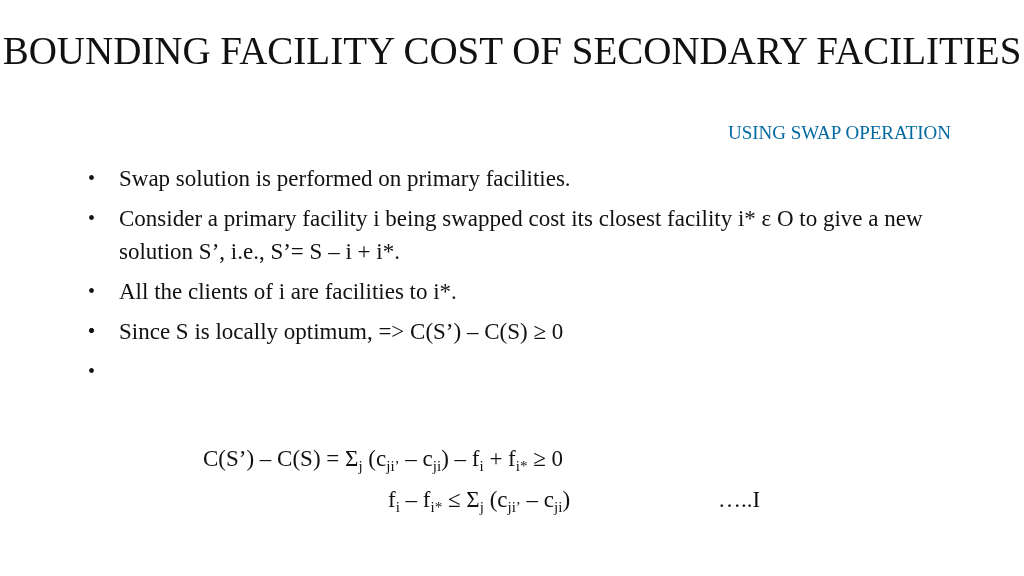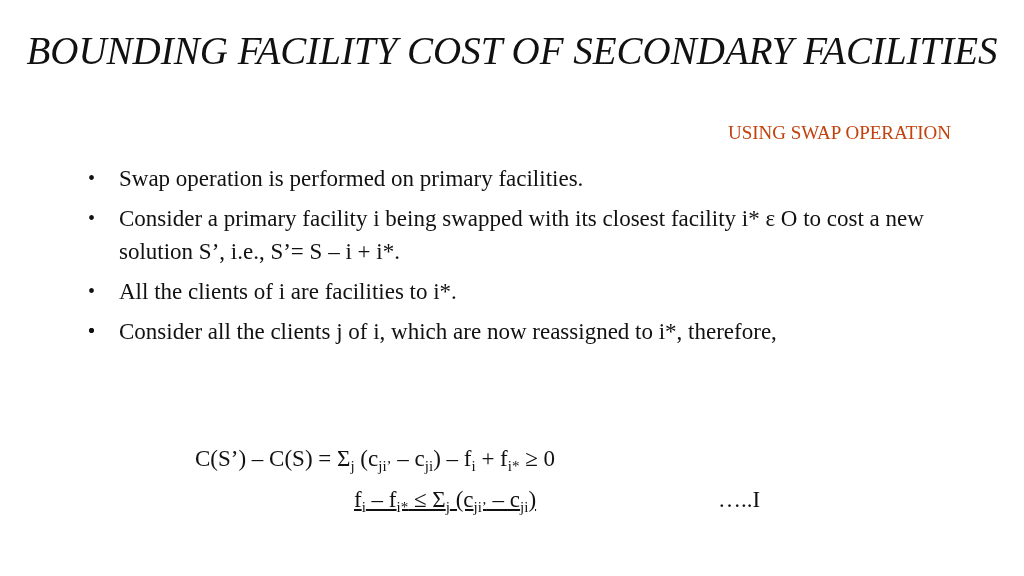--- a/index.html
+++ b/index.html
@@ -3,74 +3,74 @@
 <meta charset="utf-8">
 <style>
   html, body { margin: 0; padding: 0; }
   body {
     width: 1024px; height: 576px; overflow: hidden; background: #ffffff;
     font-family: "Liberation Serif", "DejaVu Serif", serif; color: #111111;
     position: relative;
   }
   .title {
     position: absolute; left: 0; top: 28px; width: 1024px;
-    text-align: center; font-size: 39px; line-height: 45px; color: #111; font-style: italic;
+    text-align: center; font-size: 39px; line-height: 45px; color: #111;
   }
   .subtitle {
     position: absolute; right: 73px; top: 122px;
-    font-size: 19px; color: #c2410c; text-align: right;
+    font-size: 19px; color: #0369a1; text-align: right;
   }
   .bullets {
     position: absolute; left: 88px; top: 162px; width: 860px;
     margin: 0; padding: 0; list-style: none;
   }
   .bullet {
     position: relative; padding-left: 31px; font-size: 23px; line-height: 33px;
     margin-bottom: 7px;
   }
   .bullet .dot {
     position: absolute; left: 0; top: 0; font-size: 20px;
   }
   .bullet.two-line { margin-bottom: 7px; }
   .eq {
-    position: absolute; font-size: 23px; line-height: 30px; white-space: nowrap;
+    position: absolute; font-size: 23px; line-height: 30px; white-space: nowrap; margin-left: 8px;
   }
   .eq sub { font-size: 15px; vertical-align: -5px; line-height: 0; }
   .eq1 { left: 195px; top: 444px; }
-  .eq2 { left: 354px; top: 485px; text-decoration: underline; }
+  .eq2 { left: 380px; top: 485px; }
   .eq-label { position: absolute; left: 718px; top: 485px; font-size: 23px; line-height: 30px; }
 </style>
 </head>
 <body>
 
 <div class="title">BOUNDING FACILITY COST OF SECONDARY FACILITIES</div>
 <div class="subtitle">USING SWAP OPERATION</div>
 
 <ul class="bullets">
   <li class="bullet">
     <span class="dot">•</span>
-    <span>Swap operation is performed on primary facilities.</span>
+    <span>Swap solution is performed on primary facilities.</span>
   </li>
   <li class="bullet two-line">
     <span class="dot">•</span>
-    <span>Consider a primary facility i being swapped with its closest facility i* ε O to cost a new solution S’, i.e., S’= S – i + i*.</span>
+    <span>Consider a primary facility i being swapped cost its closest facility i* ε O to give a new solution S’, i.e., S’= S – i + i*.</span>
   </li>
   <li class="bullet">
     <span class="dot">•</span>
     <span>All the clients of i are facilities to i*.</span>
   </li>
   <li class="bullet">
     <span class="dot">•</span>
   </li>
   <li class="bullet">
     <span class="dot">•</span>
+    <span>Since S is locally optimum,  =&gt; C(S’) – C(S) ≥ 0</span>
   </li>
   <li class="bullet">
     <span class="dot">•</span>
-    <span>Consider all the  clients j of i, which are now reassigned to i*, therefore,</span>
   </li>
 </ul>
 
 <div class="eq eq1">
   <span>C(S’) – C(S) = Σ</span><sub>j</sub><span> (c</span><sub>ji’</sub><span> – c</span><sub>ji</sub><span>) – f</span><sub>i</sub><span> +  f</span><sub>i*</sub><span> ≥ 0</span>
 </div>
 
 <div class="eq eq2">
   <span>f</span><sub>i</sub><span> – f</span><sub>i*</sub><span> ≤ Σ</span><sub>j</sub><span> (c</span><sub>ji’</sub><span> – c</span><sub>ji</sub><span>)</span>
 </div>

